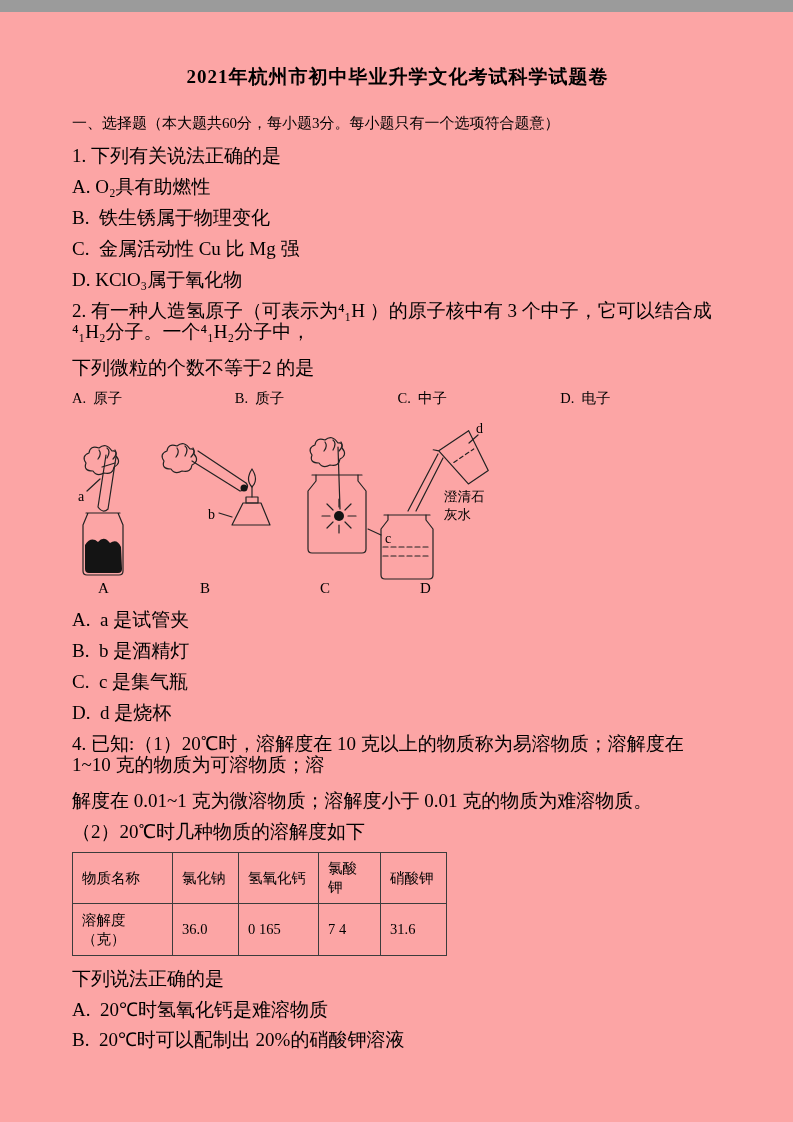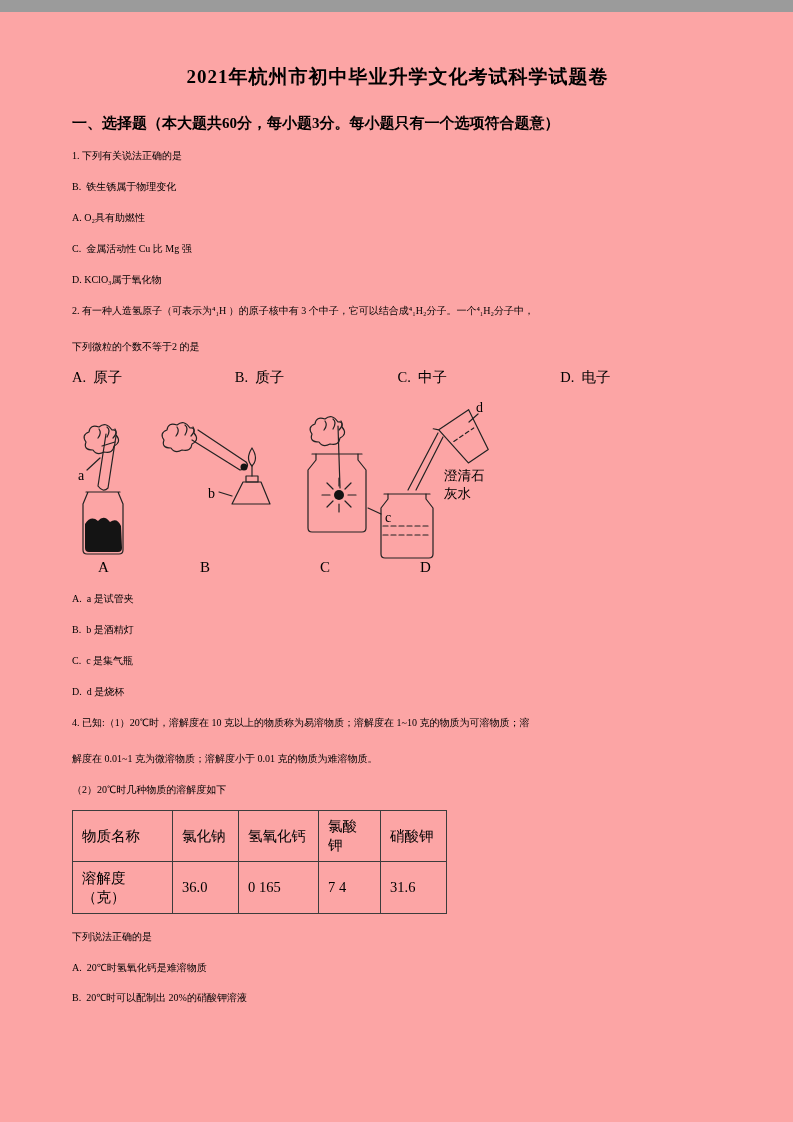--- a/index.html
+++ b/index.html
@@ -6,22 +6,22 @@
   html, body { background: #9b9b9b; }
   .page {
     width: 793px; height: 1122px; margin: 12px auto; background: #fca5a5;
     font-family: "Liberation Serif", serif; color: #000;
     padding: 52px 70px 40px 72px; position: relative; overflow: hidden;
   }
   .title {
     font-size: 19px; font-weight: bold; text-align: center;
     letter-spacing: 1px; margin-bottom: 24px;
   }
-  .heading { font-size: 15px; font-weight: bold; margin-bottom: 12px; white-space: pre-wrap; }
-  .line { font-size: 10px; line-height: 21px; margin-bottom: 10px; white-space: pre-wrap; }
+  .heading { font-size: 15px; font-weight: normal; margin-bottom: 12px; white-space: pre-wrap; }
+  .line { font-size: 19px; line-height: 21px; margin-bottom: 10px; white-space: pre-wrap; }
   .line.tight { margin-bottom: 9px; }
   .line.wide { margin-bottom: 15px; }
   .options-row { display: flex; margin-bottom: 10px; justify-content: space-between; }
   .options-row span { flex: 0 0 25%; font-size: 14.5px; line-height: 21px; white-space: pre-wrap; }
   .diagram-wrap { margin: 4px 0 6px 0; }
   .diagram path, .diagram line, .diagram rect, .diagram circle {
     stroke: #222; fill: none; stroke-width: 1.2; stroke-linecap: round; stroke-linejoin: round;
   }
   .diagram .fill-dark { fill: #141414; stroke: none; }
   .diagram text { fill: #000; stroke: none; font-family: "Liberation Serif", serif; }
@@ -37,22 +37,22 @@
 <body>
 
 <div class="page">
 
   <div class="title">2021年杭州市初中毕业升学文化考试科学试题卷</div>
 
   <div class="heading">一、选择题（本大题共60分，每小题3分。每小题只有一个选项符合题意）</div>
 
   <div>
     <div class="line">1. 下列有关说法正确的是</div>
+    <div class="line">A. O₂具有助燃性</div>
     <div class="line">B.  铁生锈属于物理变化</div>
-    <div class="line">A. O₂具有助燃性</div>
     <div class="line">C.  金属活动性 Cu 比 Mg 强</div>
     <div class="line">D. KClO₃属于氧化物</div>
   </div>
 
   <div>
     <div class="line wide">2. 有一种人造氢原子（可表示为⁴₁H ）的原子核中有 3 个中子，它可以结合成⁴₁H₂分子。一个⁴₁H₂分子中，</div>
     <div class="line">下列微粒的个数不等于2 的是</div>
     <div class="options-row">
       <span>A.  原子</span>
       <span>B.  质子</span>

